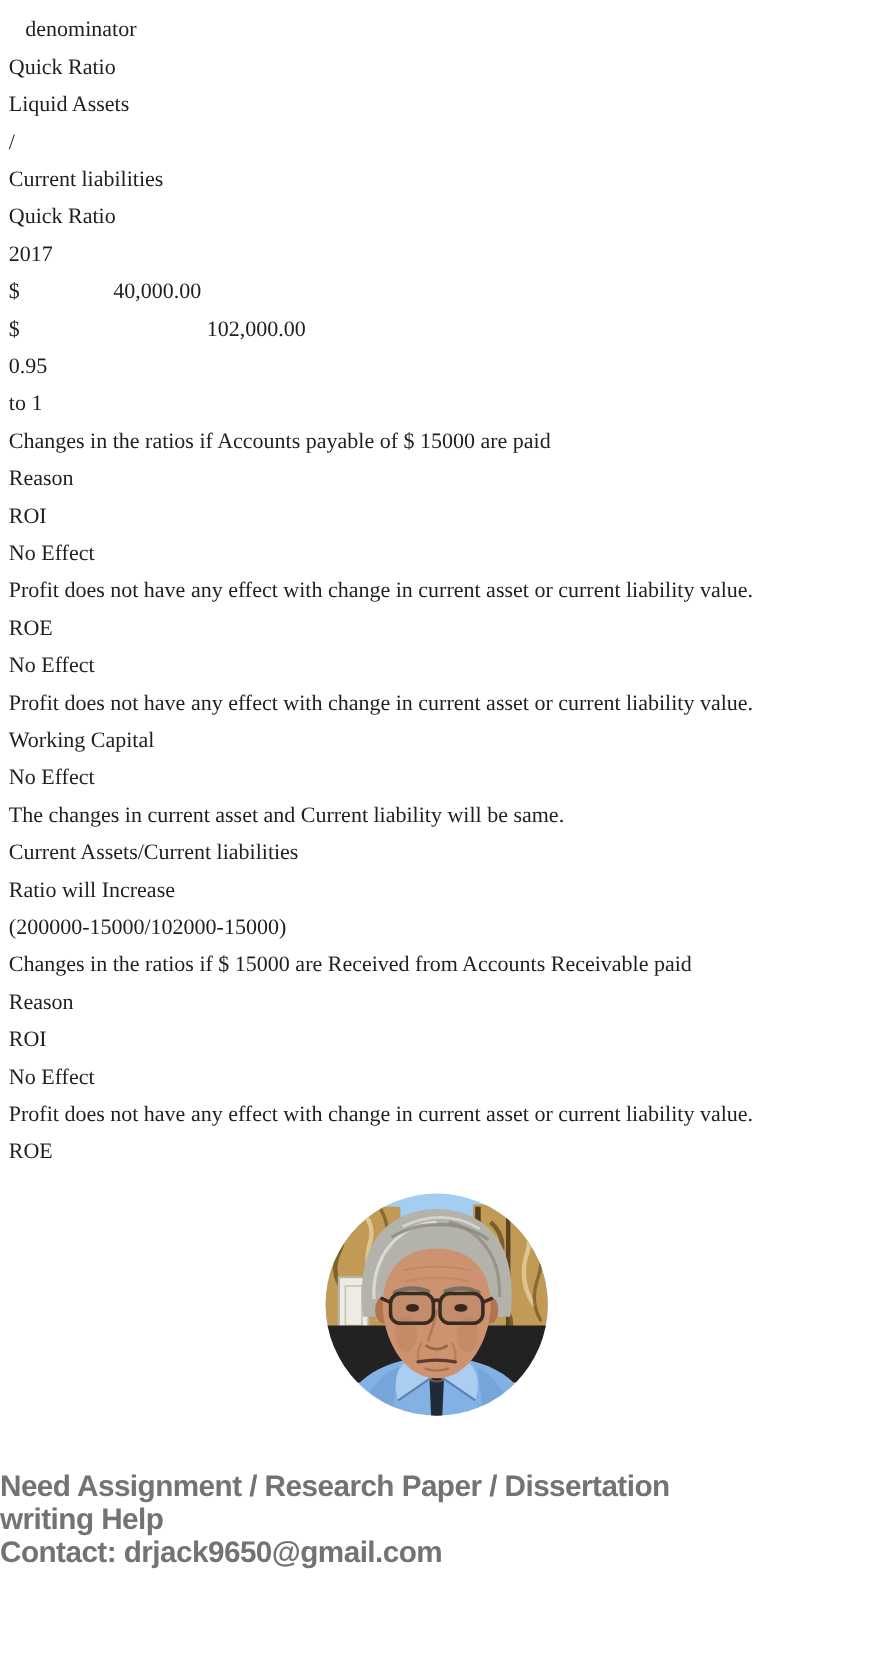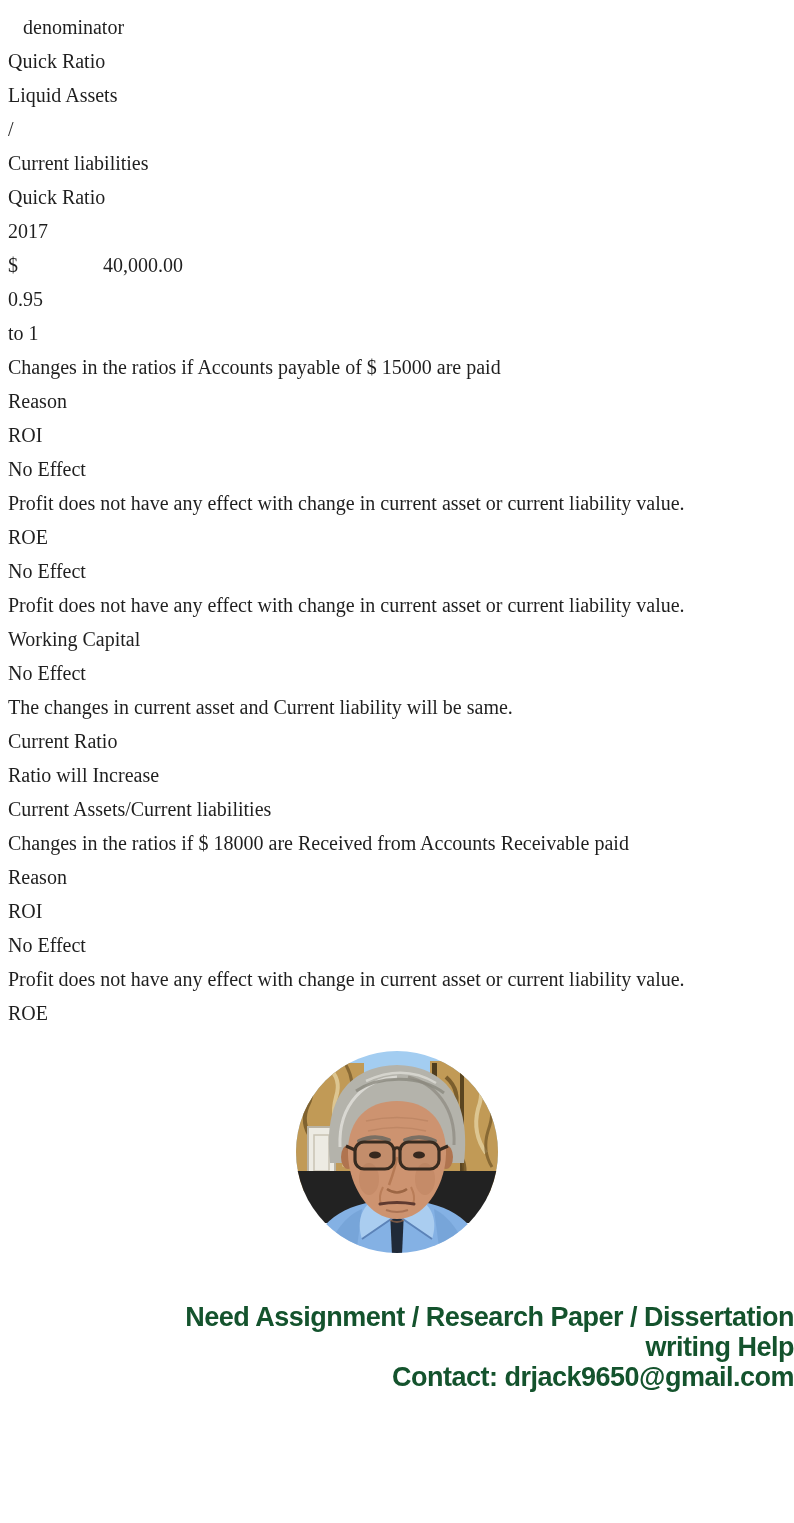--- a/index.html
+++ b/index.html
@@ -24,59 +24,60 @@
     white-space: pre-wrap;
   }
   .avatar-wrap {
     width: 202px;
     height: 202px;
     margin: 21px auto 0 auto;
   }
   .avatar-wrap figure { margin: 0; }
   .footer {
     margin-top: 49px;
-    text-align: right;
+    text-align: left;
     font-family: "Liberation Sans", sans-serif;
     font-weight: 700;
     font-size: 27px;
     line-height: 30px;
     letter-spacing: -0.5px;
-    color: #14532d;
+    color: #737373;
   }
   .footer div { white-space: nowrap; }
 </style>
 </head>
 <body>
 
 <main class="doc">
   <p class="line">   denominator</p>
   <p class="line">Quick Ratio</p>
   <p class="line">Liquid Assets</p>
   <p class="line">/</p>
   <p class="line">Current liabilities</p>
   <p class="line">Quick Ratio</p>
   <p class="line">2017</p>
   <p class="line">$                 40,000.00</p>
+  <p class="line">$                                  102,000.00</p>
   <p class="line">0.95</p>
   <p class="line">to 1</p>
   <p class="line">Changes in the ratios if Accounts payable of $ 15000 are paid</p>
   <p class="line">Reason</p>
   <p class="line">ROI</p>
   <p class="line">No Effect</p>
   <p class="line">Profit does not have any effect with change in current asset or current liability value.</p>
   <p class="line">ROE</p>
   <p class="line">No Effect</p>
   <p class="line">Profit does not have any effect with change in current asset or current liability value.</p>
   <p class="line">Working Capital</p>
   <p class="line">No Effect</p>
   <p class="line">The changes in current asset and Current liability will be same.</p>
-  <p class="line">Current Ratio</p>
+  <p class="line">Current Assets/Current liabilities</p>
   <p class="line">Ratio will Increase</p>
-  <p class="line">Current Assets/Current liabilities</p>
-  <p class="line">Changes in the ratios if $ 18000 are Received from Accounts Receivable paid</p>
+  <p class="line">(200000-15000/102000-15000)</p>
+  <p class="line">Changes in the ratios if $ 15000 are Received from Accounts Receivable paid</p>
   <p class="line">Reason</p>
   <p class="line">ROI</p>
   <p class="line">No Effect</p>
   <p class="line">Profit does not have any effect with change in current asset or current liability value.</p>
   <p class="line">ROE</p>
 </main>
 
 <div class="avatar-wrap">
   <figure>
     <svg width="202" height="202" viewBox="0 0 202 202" role="img">

